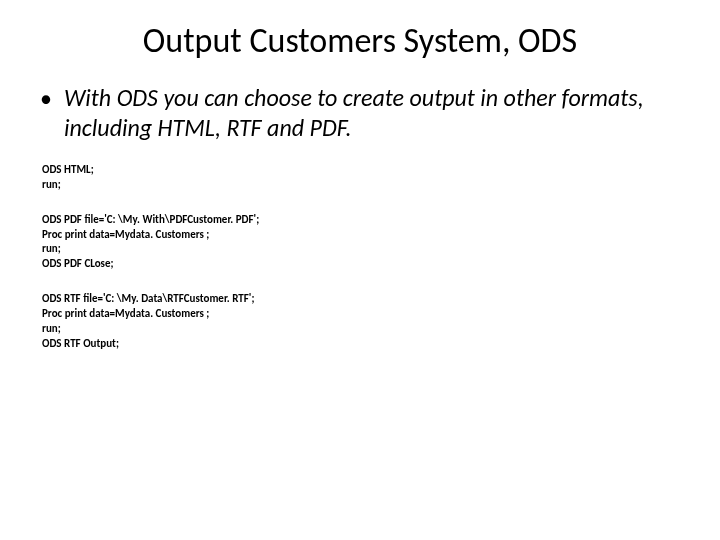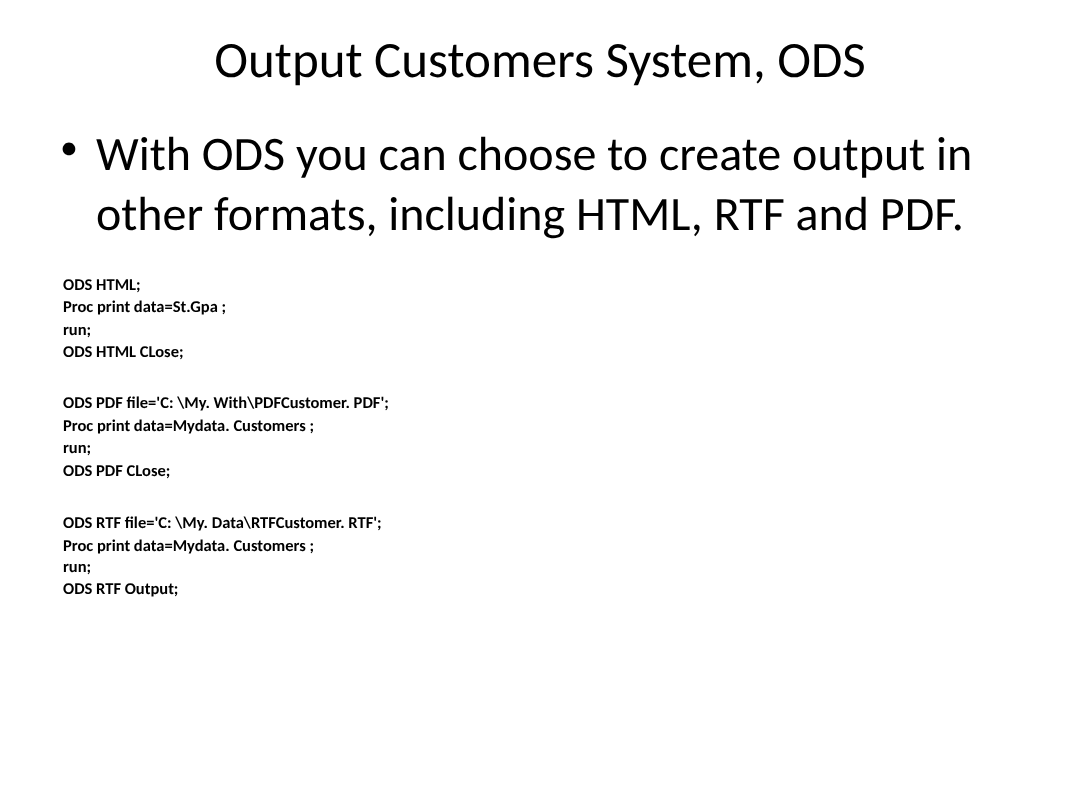--- a/index.html
+++ b/index.html
@@ -26,22 +26,23 @@
       align-items: flex-start;
       margin-bottom: 20px;
     }
     .bullet-marker {
       font-size: 24px;
       line-height: 1.2;
       margin-right: 12px;
       margin-top: 2px;
     }
     .bullet-text {
-      font-size: 32px;
+      font-size: 24px;
       line-height: 1.25;
+      font-style: italic;
     }
     .code-section {
       margin-top: 6px;
       margin-left: 2px;
     }
     .code-block {
       margin-bottom: 20px;
     }
     .code-line {
       font-size: 11px;
@@ -55,23 +56,21 @@
 <h1 class="title">Output Customers System, ODS</h1>
 
 <div class="bullet-container">
   <span class="bullet-marker">•</span>
   <span class="bullet-text">With ODS you can choose to create output in other formats, including HTML, RTF and PDF.</span>
 </div>
 
 <div class="code-section">
   <div class="code-block">
     <div class="code-line">ODS HTML;</div>
-    <div class="code-line">Proc print data=St.Gpa ;</div>
     <div class="code-line">run;</div>
-    <div class="code-line">ODS HTML CLose;</div>
   </div>
 
   <div class="code-block">
     <div class="code-line">ODS PDF file='C: \My. With\PDFCustomer. PDF';</div>
     <div class="code-line">Proc print data=Mydata. Customers ;</div>
     <div class="code-line">run;</div>
     <div class="code-line">ODS PDF CLose;</div>
   </div>
 
   <div class="code-block">

